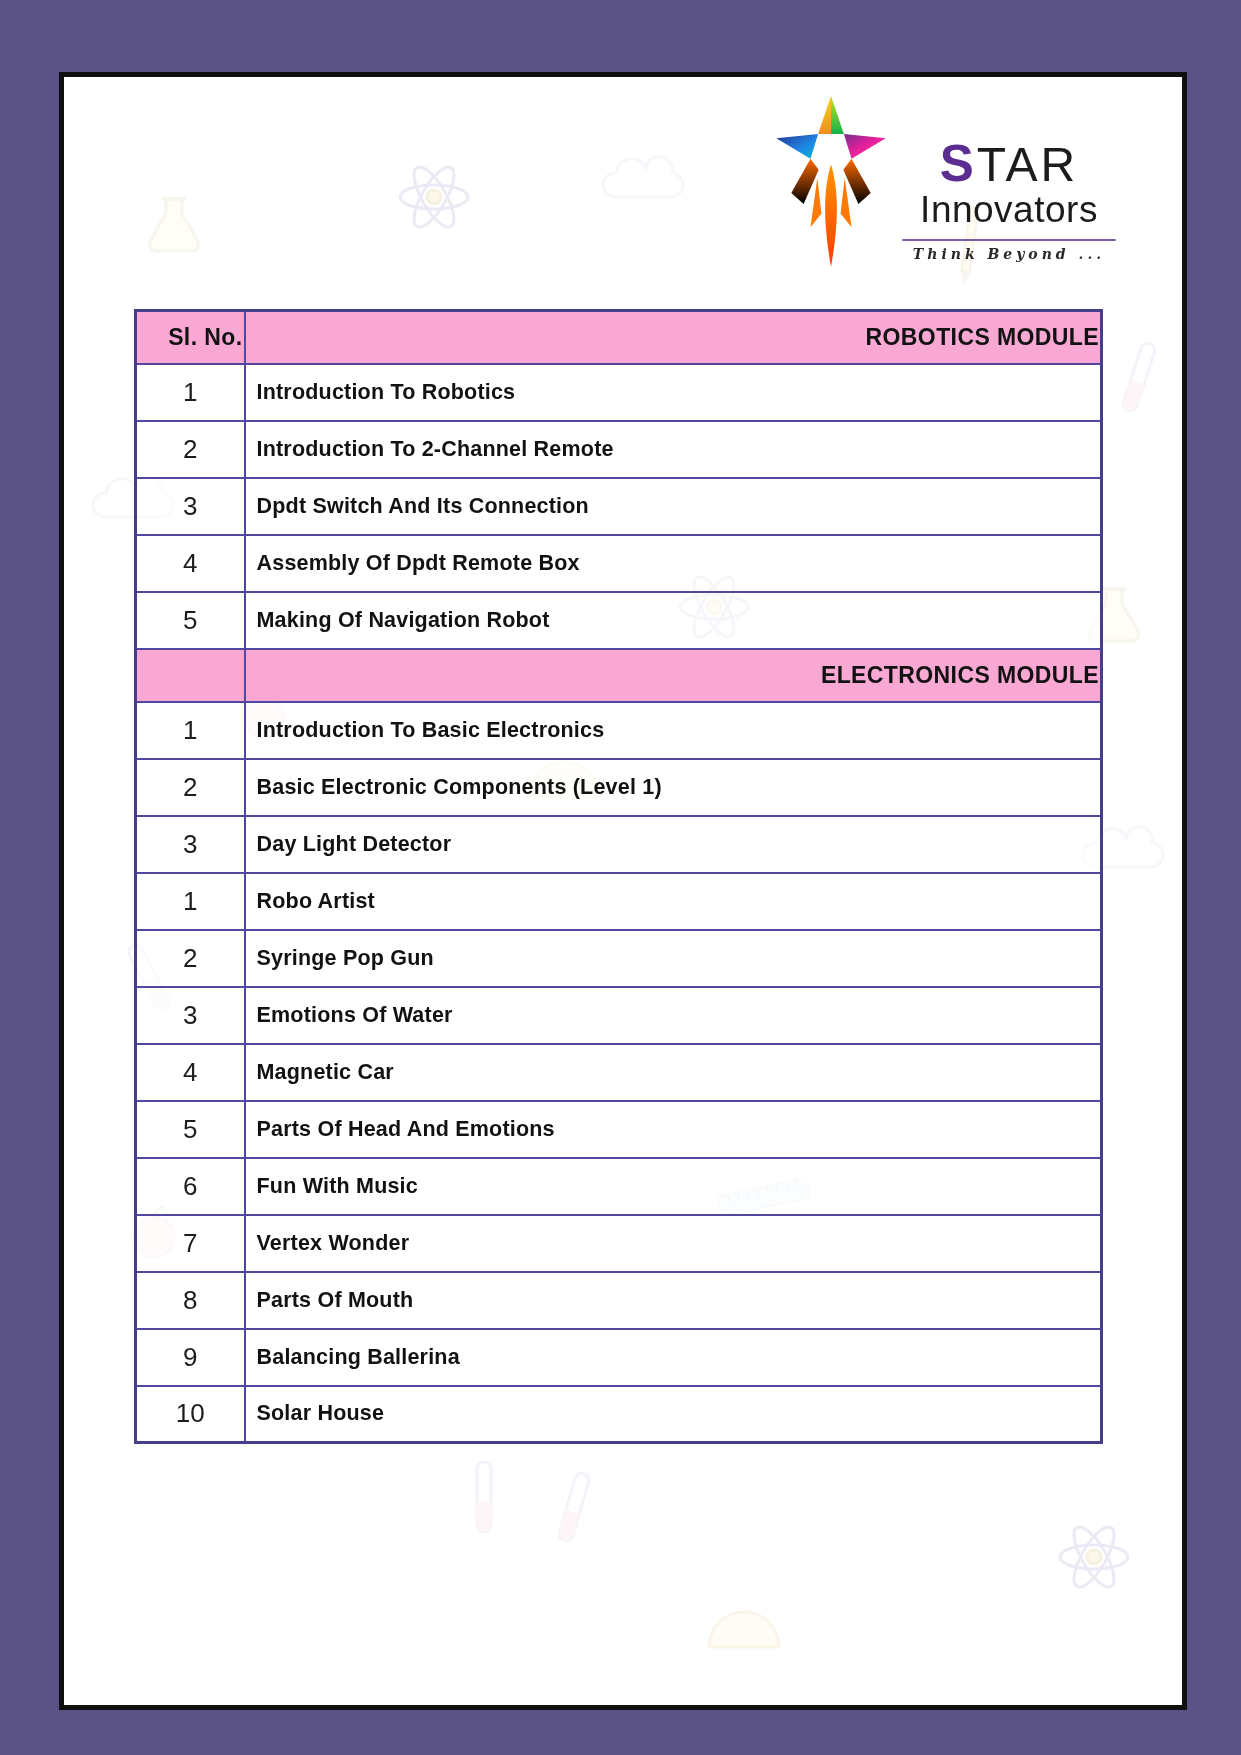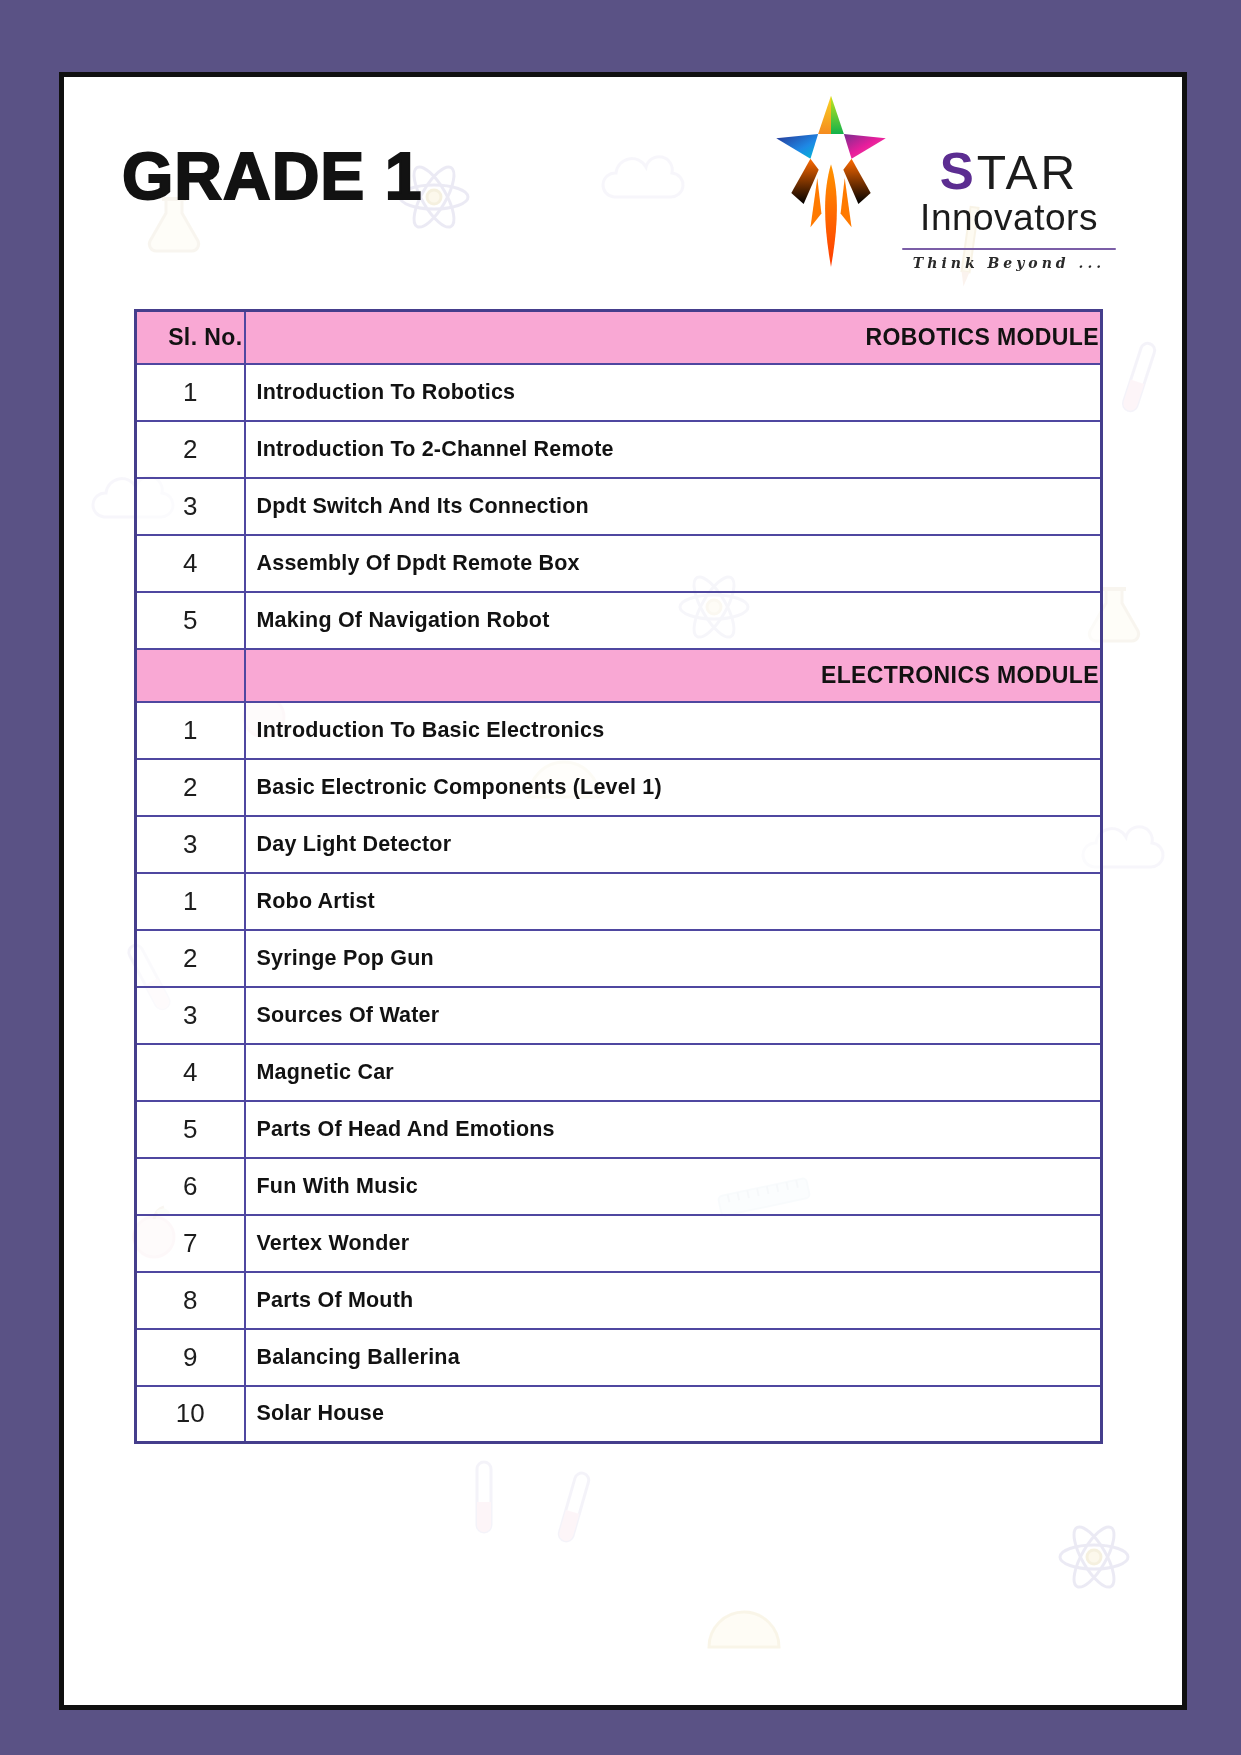--- a/index.html
+++ b/index.html
@@ -15,21 +15,21 @@
     overflow:hidden;
   }
   .doodles{position:absolute;left:0;top:0;opacity:.16;pointer-events:none;}
   .title{
     position:absolute;left:58px;top:66px;
     font-size:66px;font-weight:700;color:#121212;
     letter-spacing:1px;line-height:1;
     -webkit-text-stroke:2px #121212;
   }
   
-  .logo{position:absolute;left:698px;top:16px;display:flex;align-items:flex-end;}
+  .logo{position:absolute;left:698px;top:16px;display:flex;align-items:center;}
   .logo-star{width:138px;height:178px;flex:0 0 auto;}
   .logo-text{margin-left:2px;margin-top:36px;display:flex;flex-direction:column;align-items:center;}
   .brand1{font-size:48px;line-height:1;color:#1c1c1c;letter-spacing:3px;font-weight:400;}
   .brand1 .s{font-weight:700;color:#5c2d91;font-size:51px;}
   .brand2{font-size:37px;line-height:1.15;color:#1c1c1c;font-weight:400;letter-spacing:.5px;}
   .brand-rule{width:214px;height:2px;background:#7b5ea7;margin:8px 0 5px 0;border-radius:1px;}
   .tagline{
     font-family:"DejaVu Serif",serif;font-style:italic;
     font-size:14px;letter-spacing:4px;color:#2a2a2a;white-space:nowrap;font-weight:bold;
   }
@@ -122,21 +122,20 @@
     <use href="#ruler" x="700" y="1120" transform="rotate(-12 700 1120)"></use>
     <use href="#pencil" x="150" y="1300" transform="scale(1.4)"></use>
     <use href="#tube" x="420" y="1420"></use>
     <use href="#tube" x="510" y="1430" transform="rotate(16 510 1430)"></use>
     <use href="#flask" x="870" y="1350" transform="scale(1.4)"></use>
     <use href="#atom" x="1030" y="1480"></use>
     <use href="#protractor" x="680" y="1560"></use>
     <use href="#apple" x="90" y="1160"></use>
   </svg>
 
-  <div class="title">GRADE 1</div>
 
   <div class="logo">
     <svg class="logo-star" viewBox="0 0 100 130" aria-hidden="true">
       <defs>
         <linearGradient id="gOr" x1="0" y1="0" x2="0" y2="1">
           <stop offset="0" stop-color="#f9d423"></stop>
             <stop offset="1" stop-color="#f58b1f"></stop>
         </linearGradient>
         <linearGradient id="gGr" x1="0" y1="0" x2="0" y2="1">
           <stop offset="0" stop-color="#c7e61c"></stop>
@@ -228,21 +227,21 @@
         <tr class="data-row">
           <td class="col-no">1</td>
           <td class="topic">Robo Artist</td>
         </tr>
         <tr class="data-row">
           <td class="col-no">2</td>
           <td class="topic">Syringe Pop Gun</td>
         </tr>
         <tr class="data-row">
           <td class="col-no">3</td>
-          <td class="topic">Sources Of Water</td>
+          <td class="topic">Emotions Of Water</td>
         </tr>
         <tr class="data-row">
           <td class="col-no">4</td>
           <td class="topic">Magnetic Car</td>
         </tr>
         <tr class="data-row">
           <td class="col-no">5</td>
           <td class="topic">Parts Of Head And Emotions</td>
         </tr>
         <tr class="data-row">

